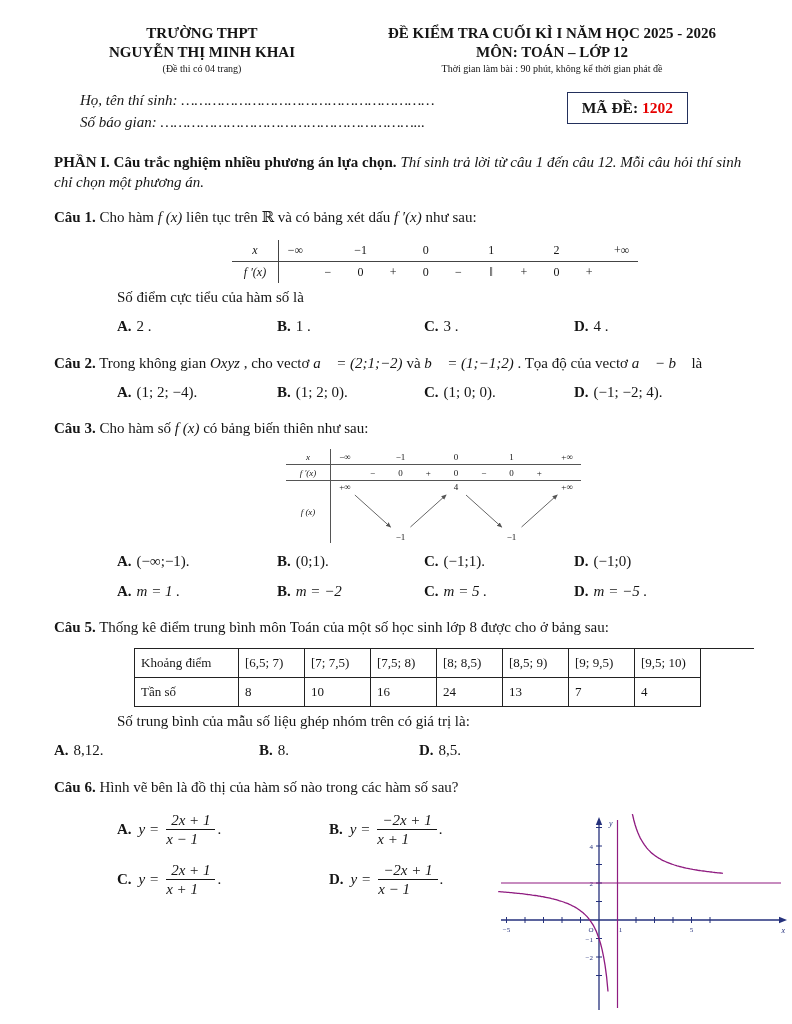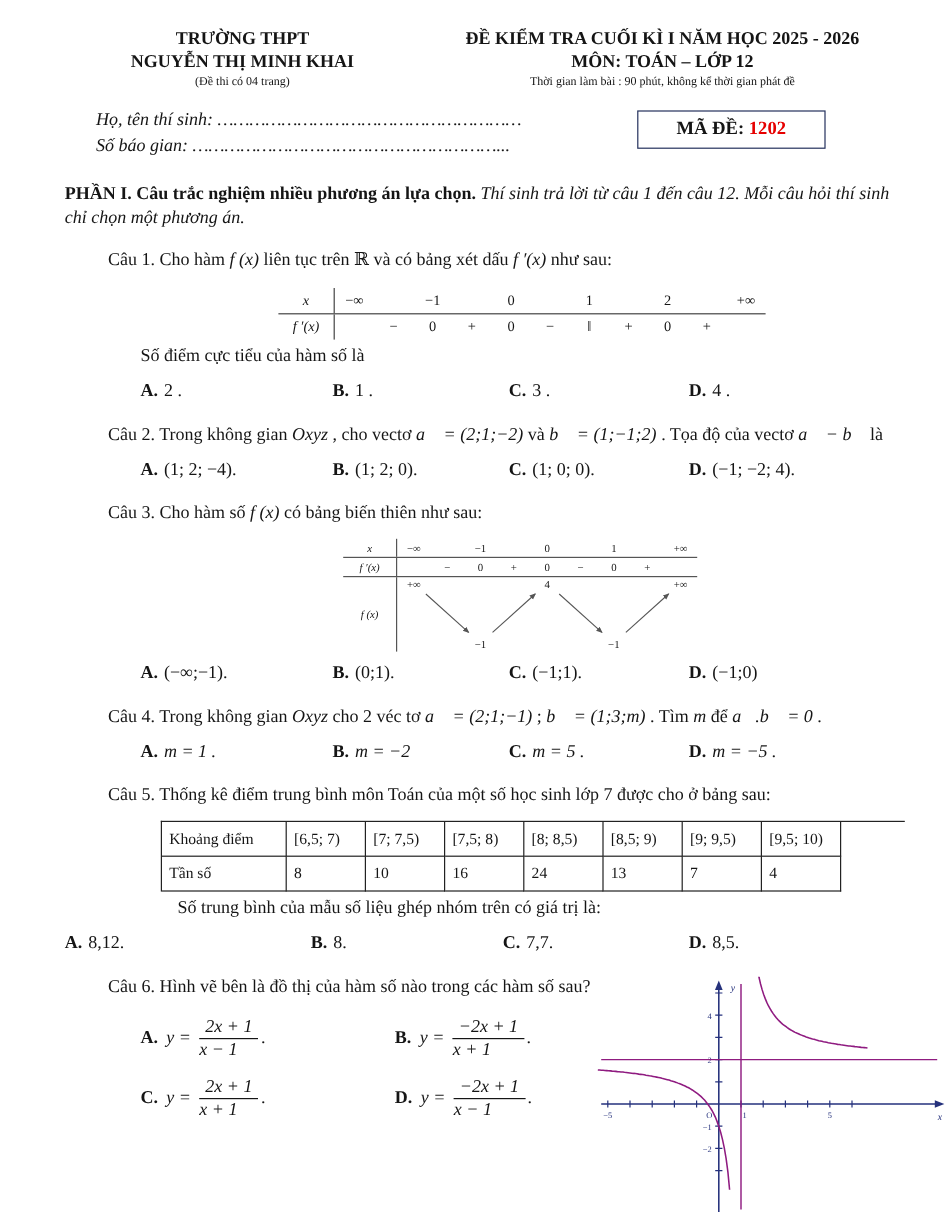--- a/index.html
+++ b/index.html
@@ -12,28 +12,28 @@
   
   .hdr{display:flex;align-items:flex-end;}
   .hdr-left{width:296px;text-align:center;}
   .hdr-right{flex:1;text-align:center;}
   .hdr-b{font-weight:bold;font-size:15px;line-height:1.25;}
   .hdr-i{font-size:10px;line-height:1.35;}
 
   
   .stu{display:flex;margin-top:15px;align-items:flex-start;gap:32px;}
   .stu-left{margin-left:26px;flex:1;font-style:italic;line-height:1.45;}
-  .code-box{border:1.6px solid #23305c;padding:6px 32px;margin-right:66px;margin-top:2px;
+  .code-box{border:1.6px solid #23305c;padding:6px 14px;margin-right:66px;margin-top:2px;
             font-weight:bold;font-size:15.5px;white-space:nowrap;}
   .code-val{color:#e60000;}
 
   
   .part1{margin-top:18px;line-height:1.35;}
   .qline{margin:15px 0 5px 0;line-height:1.4;}
-  .qnum{font-weight:normal;margin-left:36px;}
+  .qnum{font-weight:bold;}
   .qbody{margin-left:63px;line-height:1.4;}
   .opts{display:grid;grid-template-columns:160px 147px 150px 1fr;margin:7px 0 0 63px;line-height:1.5;}
   .ol{font-weight:bold;margin-right:5px;}
 
   
   .sgt{width:406px;margin:12px 0 4px 178px;font-size:12px;}
   .sgt-row{display:flex;align-items:center;height:21px;}
   .sgt-row.first{border-bottom:1px solid #444;}
   .sgt-stub{width:46px;text-align:center;border-right:1px solid #444;align-self:stretch;
             display:flex;align-items:center;justify-content:center;}
@@ -230,48 +230,43 @@
     </div>
     <div class="opts">
       <div><b class="ol">A.</b><span>(−∞;−1).</span></div>
       <div><b class="ol">B.</b><span>(0;1).</span></div>
       <div><b class="ol">C.</b><span>(−1;1).</span></div>
       <div><b class="ol">D.</b><span>(−1;0)</span></div>
     </div>
   </div>
 
   <div>
-    <p class="qline">
-      <b class="qnum">Câu 4.</b>
-      <span>Trong không gian </span><span class="m">Oxyz</span><span> cho 2 véc tơ </span><span class="m">a⃗ = (2;1;−1)</span><span> ; </span><span class="m">b⃗ = (1;3;m)</span><span> . Tìm </span><span class="m">m</span><span> để </span><span class="m">a⃗.b⃗ = 0</span><span> .</span>
-    </p>
     <div class="opts">
       <div><b class="ol">A.</b><span class="m">m = 1 .</span></div>
       <div><b class="ol">B.</b><span class="m">m = −2</span></div>
       <div><b class="ol">C.</b><span class="m">m = 5 .</span></div>
       <div><b class="ol">D.</b><span class="m">m = −5 .</span></div>
     </div>
   </div>
 
   <div>
     <p class="qline">
       <b class="qnum">Câu 5.</b>
-      <span>Thống kê điểm trung bình môn Toán của một số học sinh lớp 7 được cho ở bảng sau:</span>
+      <span>Thống kê điểm trung bình môn Toán của một số học sinh lớp 8 được cho ở bảng sau:</span>
     </p>
     <div class="ftab">
       <span class="ft-stub">Khoảng điểm</span>
       <div class="ft-cells"><span class="ft-cell">[6,5; 7)</span><span class="ft-cell">[7; 7,5)</span><span class="ft-cell">[7,5; 8)</span><span class="ft-cell">[8; 8,5)</span><span class="ft-cell">[8,5; 9)</span><span class="ft-cell">[9; 9,5)</span><span class="ft-cell">[9,5; 10)</span></div>
       <span class="ft-stub">Tần số</span>
       <div class="ft-cells"><span class="ft-cell">8</span><span class="ft-cell">10</span><span class="ft-cell">16</span><span class="ft-cell">24</span><span class="ft-cell">13</span><span class="ft-cell">7</span><span class="ft-cell">4</span></div>
     </div>
-    <div class="qbody" style="margin-left:94px">Số trung bình của mẫu số liệu ghép nhóm trên có giá trị là:</div>
+    <div class="qbody" style="margin-left:63px">Số trung bình của mẫu số liệu ghép nhóm trên có giá trị là:</div>
     <div class="opts" style="margin-left:0;grid-template-columns:205px 160px 155px 1fr">
       <div><b class="ol">A.</b><span>8,12.</span></div>
       <div><b class="ol">B.</b><span>8.</span></div>
-      <div><b class="ol">C.</b><span>7,7.</span></div>
       <div><b class="ol">D.</b><span>8,5.</span></div>
     </div>
   </div>
 
   <div class="q6wrap">
     <p class="qline">
       <b class="qnum">Câu 6.</b>
       <span>Hình vẽ bên là đồ thị của hàm số nào trong các hàm số sau?</span>
     </p>
     <div class="q6opts">

